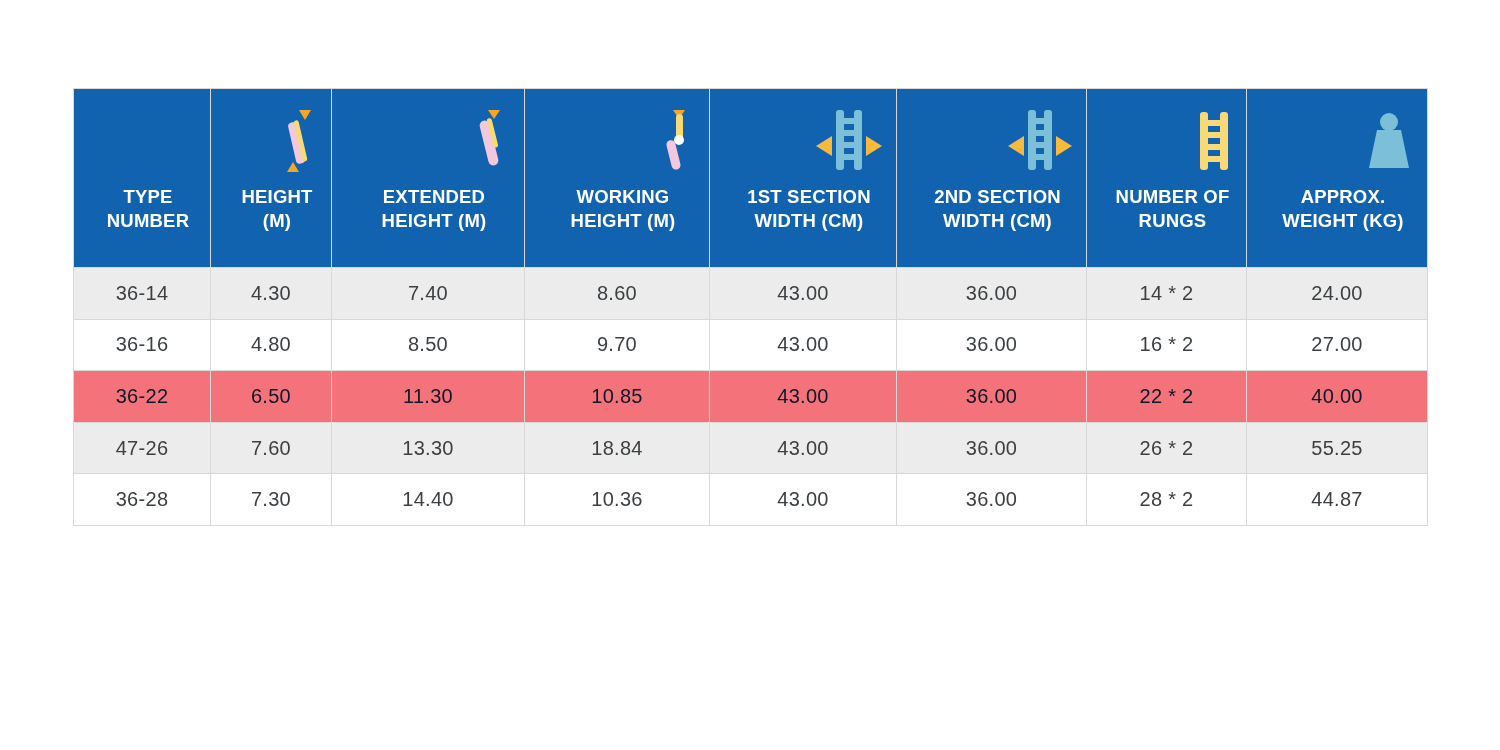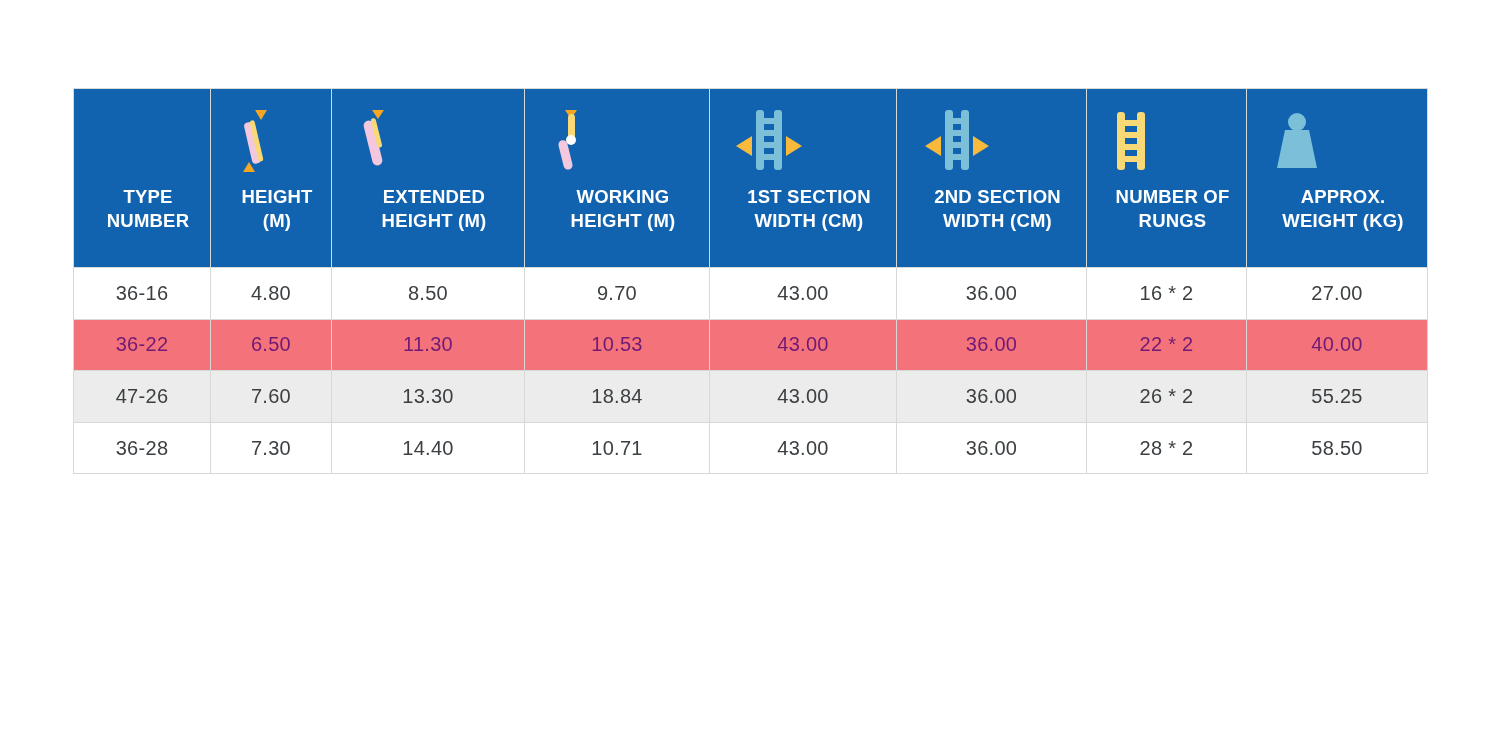--- a/index.html
+++ b/index.html
@@ -36,21 +36,21 @@
     color: #ffffff;
     border: 1px solid #1163b0;
     padding: 0;
     height: 178px;
     vertical-align: top;
   }
   .head-cell {
     height: 178px;
     display: flex;
     flex-direction: column;
-    align-items: flex-start;
+    align-items: flex-end;
     justify-content: flex-start;
     box-sizing: border-box;
     padding: 14px 6px 12px 18px;
   }
   .head-icon {
     height: 78px;
     display: flex;
     align-items: center;
     justify-content: center;
   }
@@ -69,21 +69,21 @@
     height: 48.6px;
     background: #ffffff;
     font-weight: normal;
     letter-spacing: 0.3px;
   }
   tbody tr.alt td {
     background: #ececec;
   }
   tbody tr.highlight td {
     background: #f4737a;
-    color: #701a75;
+    color: #0f172a;
     margin-top: 13px;
   }
   
   col.c0 { width: 137px; }
   col.c1 { width: 121px; }
   col.c2 { width: 193px; }
   col.c3 { width: 185px; }
   col.c4 { width: 187px; }
   col.c5 { width: 190px; }
   col.c6 { width: 160px; }
@@ -217,39 +217,49 @@
               </svg>
             </div>
             <div class="head-label">APPROX. WEIGHT (KG)</div>
           </div>
         </th>
 
       </tr>
     </thead>
     <tbody>
 
+      <tr class="alt">
+        <td>36-14</td>
+        <td>4.30</td>
+        <td>7.40</td>
+        <td>8.60</td>
+        <td>43.00</td>
+        <td>36.00</td>
+        <td>14 * 2</td>
+        <td>24.00</td>
+      </tr>
 
       <tr>
         <td>36-16</td>
         <td>4.80</td>
         <td>8.50</td>
         <td>9.70</td>
         <td>43.00</td>
         <td>36.00</td>
         <td>16 * 2</td>
         <td>27.00</td>
       </tr>
 
 
 
       <tr class="highlight">
         <td>36-22</td>
         <td>6.50</td>
         <td>11.30</td>
-        <td>10.53</td>
+        <td>10.85</td>
         <td>43.00</td>
         <td>36.00</td>
         <td>22 * 2</td>
         <td>40.00</td>
       </tr>
 
 
       <tr class="alt">
         <td>47-26</td>
         <td>7.60</td>
@@ -258,22 +268,22 @@
         <td>43.00</td>
         <td>36.00</td>
         <td>26 * 2</td>
         <td>55.25</td>
       </tr>
 
       <tr>
         <td>36-28</td>
         <td>7.30</td>
         <td>14.40</td>
-        <td>10.71</td>
+        <td>10.36</td>
         <td>43.00</td>
         <td>36.00</td>
         <td>28 * 2</td>
-        <td>58.50</td>
+        <td>44.87</td>
       </tr>
 
     </tbody>
   </table>
 </div>
 
 </body></html>

